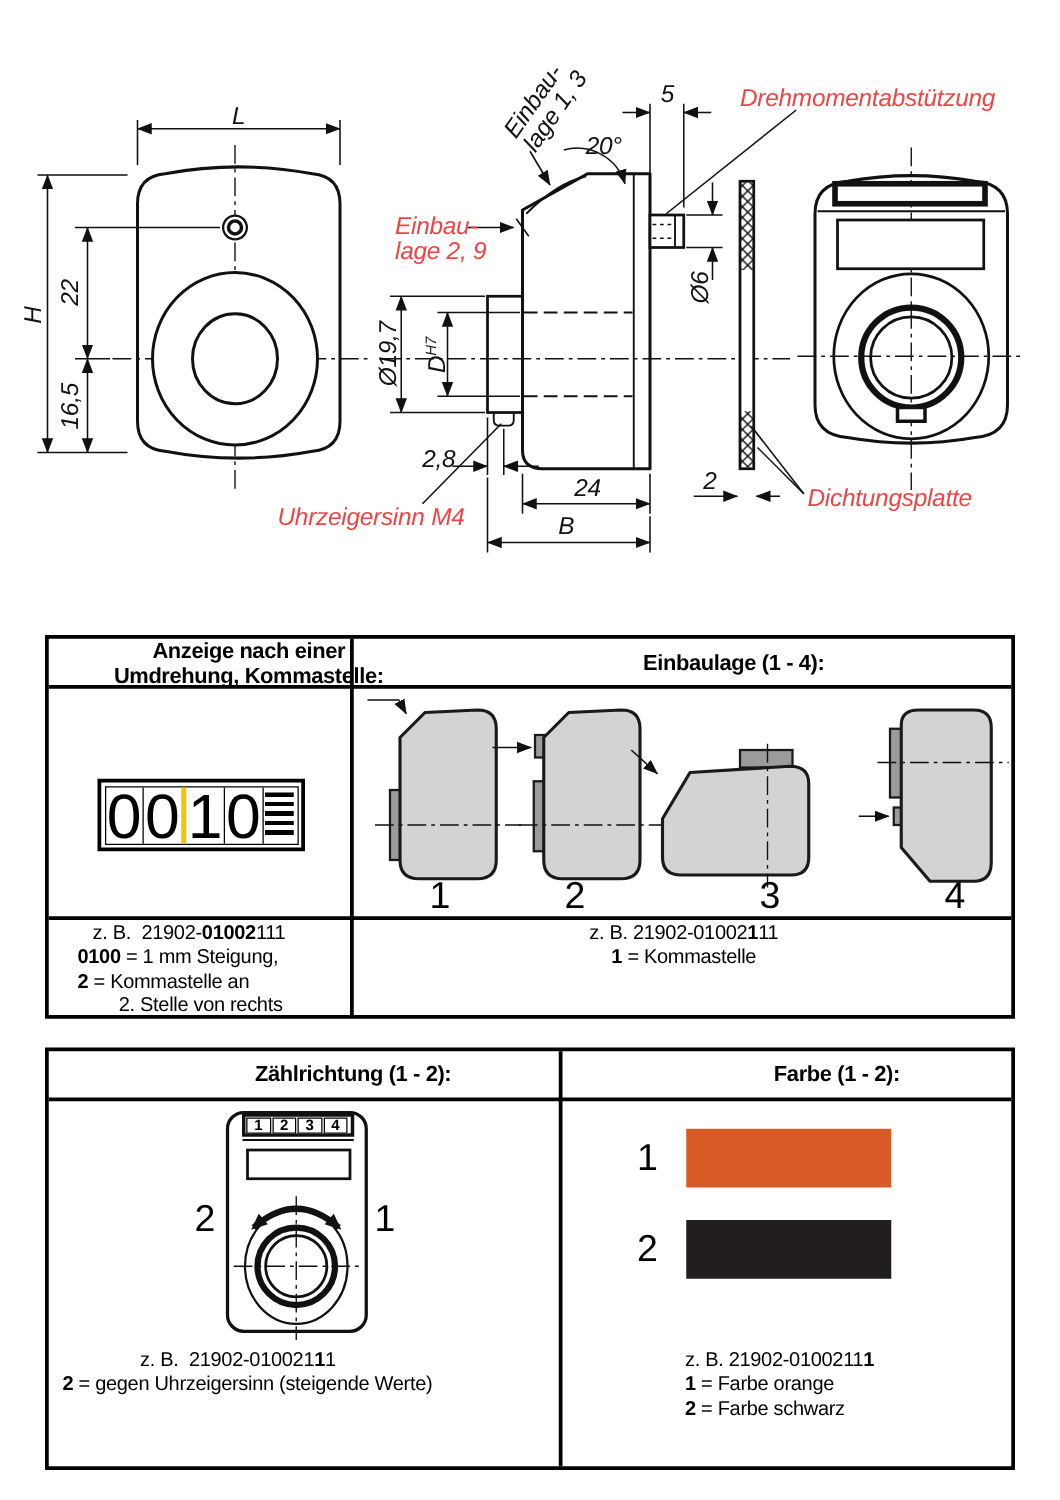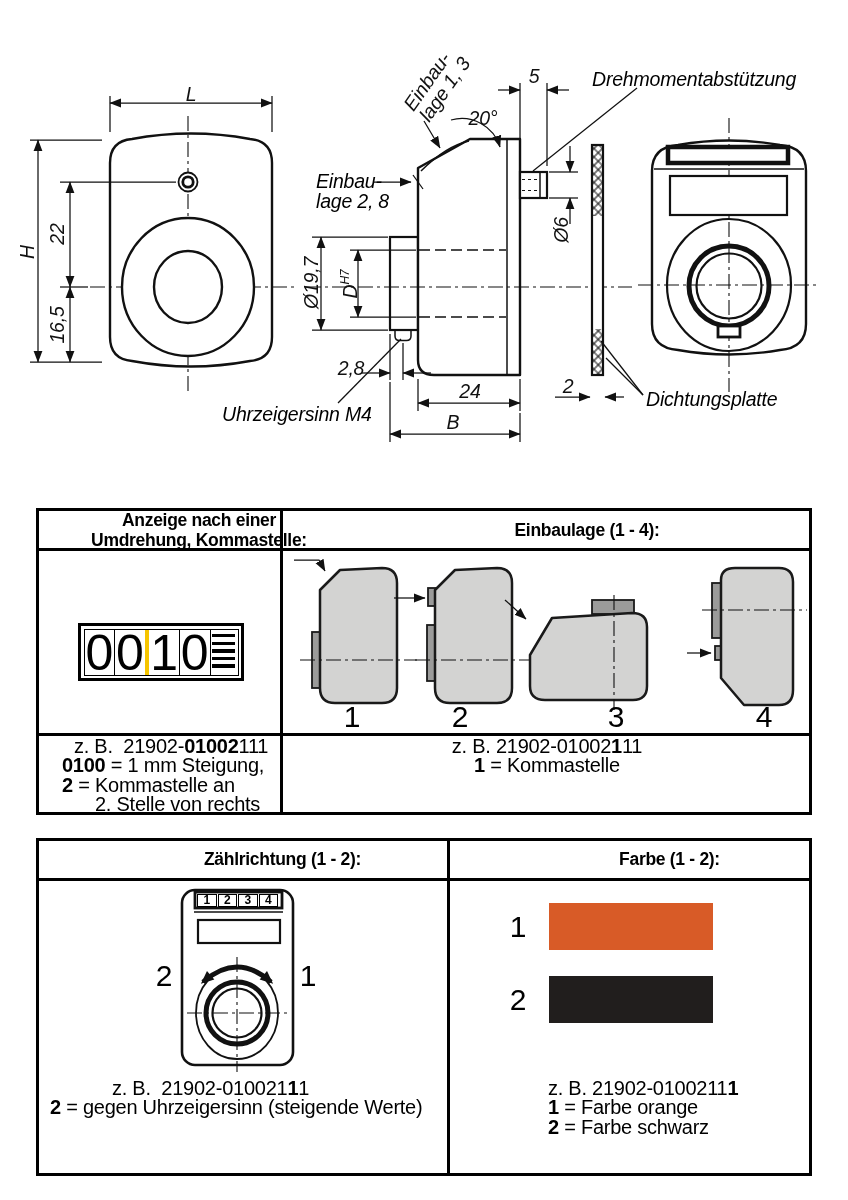--- a/index.html
+++ b/index.html
@@ -11,31 +11,31 @@
   .ol2{stroke:#111;stroke-width:2.2;fill:#fff;}
   .thin{stroke:#111;stroke-width:1.5;fill:none;}
   .dl{stroke:#111;stroke-width:1.25;fill:none;}
   .cl{stroke:#111;stroke-width:1.1;fill:none;stroke-dasharray:15 4 3 4;}
   .dash{stroke:#111;stroke-width:1.5;fill:none;stroke-dasharray:11 5;}
   .dash-s{stroke:#111;stroke-width:1.2;fill:none;stroke-dasharray:3 3;}
   .shape{stroke:#1a1a1a;stroke-width:2.5;stroke-linejoin:round;}
   .hubr{stroke:#1a1a1a;stroke-width:1.8;}
   .dlabel{position:absolute;font:italic 19.5px "Liberation Sans",sans-serif;color:#111;
           transform:translate(-50%,-50%);white-space:nowrap;letter-spacing:-0.2px;}
-  .dlabel-l{position:absolute;font:italic 19.5px "Liberation Sans",sans-serif;color:#000000;
+  .dlabel-l{position:absolute;font:italic 19.5px "Liberation Sans",sans-serif;color:#ef4444;
           transform:translate(0,-50%);white-space:nowrap;letter-spacing:-0.2px;line-height:20px;}
   .rot{transform:translate(-50%,-50%) rotate(-90deg);}
   .rot55{transform:translate(-50%,-50%) rotate(-55deg);}
   .dlabel sup{font-size:12px;}
   
   .tbl{position:absolute;border:3px solid #000;box-sizing:border-box;background:transparent;}
   .hline,.vline{position:absolute;background:#000;}
   .hdr{position:absolute;font-weight:bold;font-size:17.5px;letter-spacing:-0.3px;
        text-align:center;line-height:19.5px;padding-left:40px;}
-  .ext{position:absolute;font-size:20px;letter-spacing:-0.25px;line-height:19.4px;}
+  .ext{position:absolute;font-size:16px;letter-spacing:-0.25px;line-height:19.4px;}
   .ext div{white-space:pre;}
   .num{position:absolute;font-size:30px;transform:translate(-50%,-50%);}
   
   .counter{position:absolute;left:78px;top:623px;width:166px;height:58px;border:3.5px solid #000;
            background:#fff;padding:2.5px;box-sizing:border-box;}
   .counter-inner{border:1.5px solid #000;height:100%;display:flex;align-items:stretch;box-sizing:border-box;}
   .cd{flex:1;font-size:50px;line-height:46px;font-weight:500;text-align:center;overflow:hidden;}
   .b-r{border-right:1.5px solid #000;}
   .ybar{width:4.5px;}
   .wheel{width:23px;margin:4px 3px 4px 1px;
@@ -197,21 +197,21 @@
   <span class="dlabel rot" style="left:57px;top:325px;">16,5</span>
   <div class="dlabel rot55" style="left:437px;top:84px;text-align:left;line-height:19px;">
     <div>Einbau-</div>
     <div>lage 1, 3</div>
   </div>
   <span class="dlabel" style="left:483px;top:104px;margin-top:14px;">20°</span>
   <span class="dlabel" style="left:534px;top:76px;">5</span>
   <span class="dlabel-l" style="left:592px;top:79px;">Drehmomentabstützung</span>
   <div class="dlabel-l" style="left:316px;top:191px;">
     <div>Einbau-</div>
-    <div>lage 2, 8</div>
+    <div>lage 2, 9</div>
   </div>
   <span class="dlabel rot" style="left:561px;top:230px;">Ø6</span>
   <span class="dlabel rot" style="left:311px;top:283px;">Ø19,7</span>
   <span class="dlabel rot" style="left:350px;top:284px;"><span>D</span><sup>H7</sup></span>
   <span class="dlabel" style="left:351px;top:368px;">2,8</span>
   <span class="dlabel" style="left:470px;top:391px;">24</span>
   <span class="dlabel" style="left:453px;top:422px;">B</span>
   <span class="dlabel" style="left:568px;top:386px;">2</span>
   <span class="dlabel-l" style="left:222px;top:414px;">Uhrzeigersinn M4</span>
   <span class="dlabel-l" style="left:646px;top:399px;">Dichtungsplatte</span>

